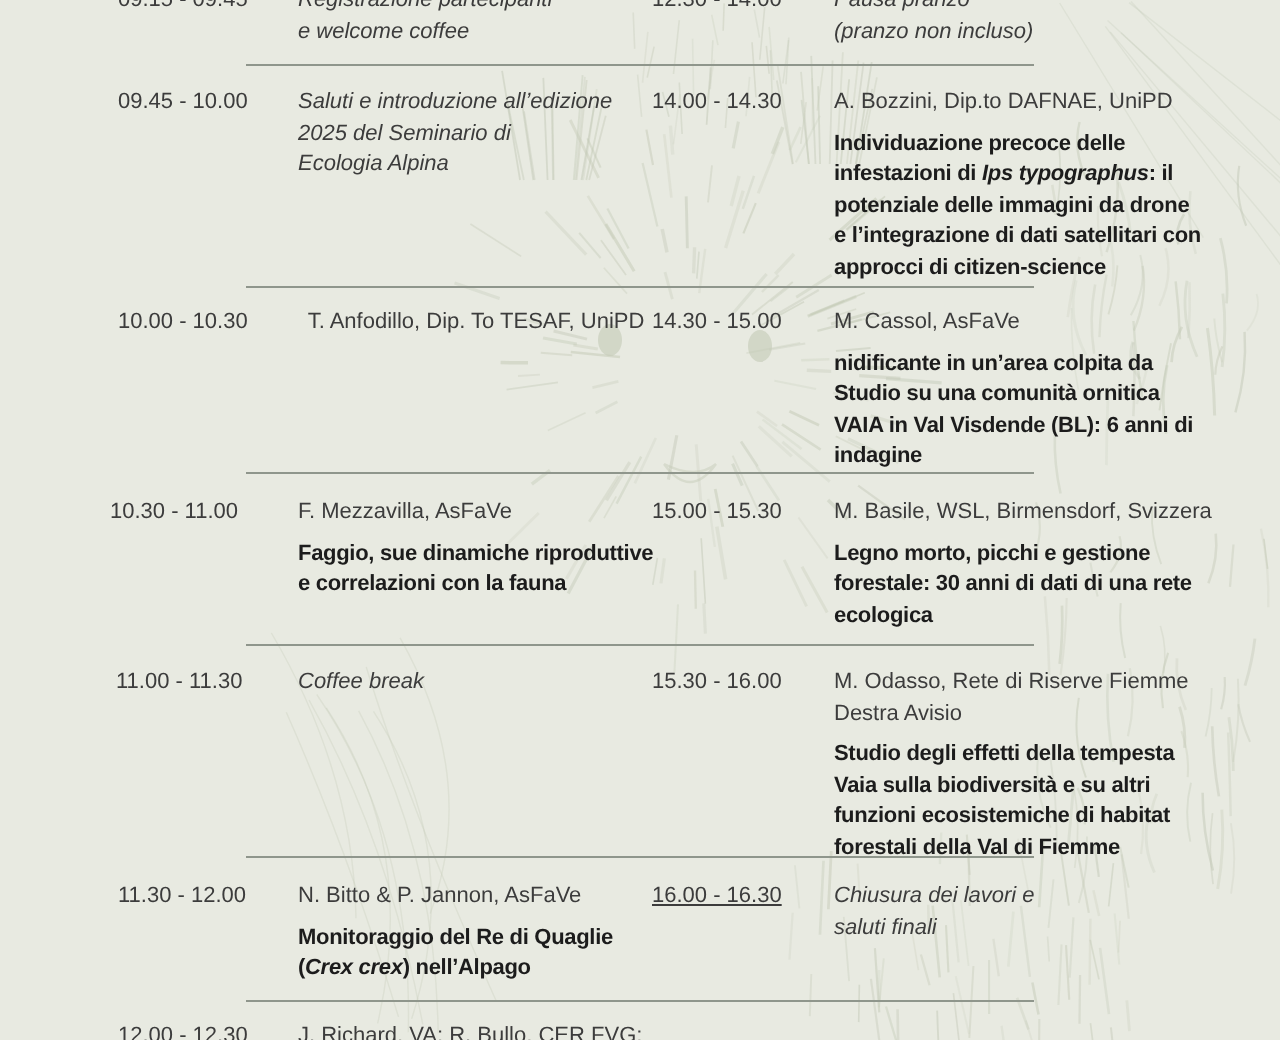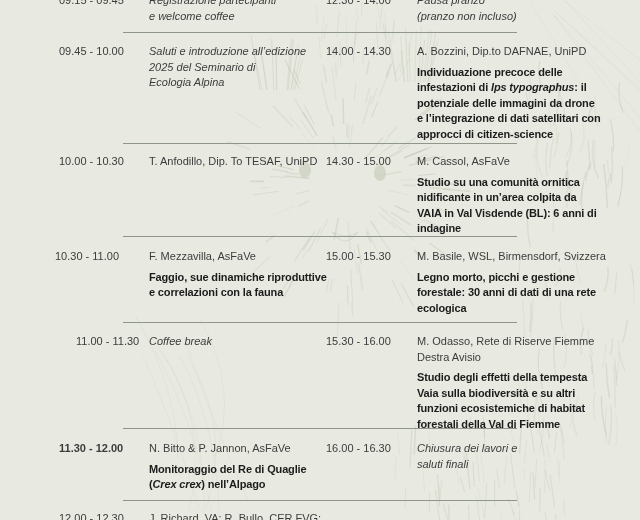--- a/index.html
+++ b/index.html
@@ -383,29 +383,29 @@
             <div class="line"><span>Individuazione precoce delle</span></div>
             <div class="line"><span>infestazioni di </span><span class="it">Ips typographus</span><span>: il</span></div>
             <div class="line"><span>potenziale delle immagini da drone</span></div>
             <div class="line"><span>e l’integrazione di dati satellitari con</span></div>
             <div class="line"><span>approcci di citizen-science</span></div>
           </div>
         </div>
       </div>
       <div class="row" style="top: 154px;">
         <div class="time" style="left: 59px;">10.00 - 10.30</div>
-        <div class="desc" style="left: 149px;">
+        <div class="desc" style="left: 149px; text-align: center;">
           <div class="line">T. Anfodillo, Dip. To TESAF, UniPD</div>
         </div>
         <div class="time" style="left: 326px;">14.30 - 15.00</div>
         <div class="desc" style="left: 417px;">
           <div class="line">M. Cassol, AsFaVe</div>
           <div class="title">
+            <div class="line"><span>nidificante in un’area colpita da</span></div>
             <div class="line"><span>Studio su una comunità ornitica</span></div>
-            <div class="line"><span>nidificante in un’area colpita da</span></div>
             <div class="line"><span>VAIA in Val Visdende (BL): 6 anni di</span></div>
             <div class="line"><span>indagine</span></div>
           </div>
         </div>
       </div>
       <div class="row" style="top: 249px;">
         <div class="time" style="left: 55px;">10.30 - 11.00</div>
         <div class="desc" style="left: 149px;">
           <div class="line">F. Mezzavilla, AsFaVe</div>
           <div class="title">
@@ -417,46 +417,46 @@
         <div class="desc" style="left: 417px;">
           <div class="line">M. Basile, WSL, Birmensdorf, Svizzera</div>
           <div class="title">
             <div class="line"><span>Legno morto, picchi e gestione</span></div>
             <div class="line"><span>forestale: 30 anni di dati di una rete</span></div>
             <div class="line"><span>ecologica</span></div>
           </div>
         </div>
       </div>
       <div class="row" style="top: 334px;">
-        <div class="time" style="left: 76px;">11.00 - 11.30</div>
+        <div class="time" style="left: 58px;">11.00 - 11.30</div>
         <div class="desc em" style="left: 149px;">
           <div class="line">Coffee break</div>
         </div>
         <div class="time" style="left: 326px;">15.30 - 16.00</div>
         <div class="desc" style="left: 417px;">
           <div class="line">M. Odasso, Rete di Riserve Fiemme</div>
           <div class="line">Destra Avisio</div>
           <div class="title">
             <div class="line"><span>Studio degli effetti della tempesta</span></div>
             <div class="line"><span>Vaia sulla biodiversità e su altri</span></div>
             <div class="line"><span>funzioni ecosistemiche di habitat</span></div>
             <div class="line"><span>forestali della Val di Fiemme</span></div>
           </div>
         </div>
       </div>
       <div class="row" style="top: 441px;">
-        <div class="time" style="left: 59px; font-weight: bold;">11.30 - 12.00</div>
+        <div class="time" style="left: 59px;">11.30 - 12.00</div>
         <div class="desc" style="left: 149px;">
           <div class="line">N. Bitto &amp; P. Jannon, AsFaVe</div>
           <div class="title">
             <div class="line"><span>Monitoraggio del Re di Quaglie</span></div>
             <div class="line"><span>(</span><span class="it">Crex crex</span><span>) nell’Alpago</span></div>
           </div>
         </div>
-        <div class="time" style="left: 326px;">16.00 - 16.30</div>
+        <div class="time" style="left: 326px; text-decoration: underline;">16.00 - 16.30</div>
         <div class="desc em" style="left: 417px;">
           <div class="line">Chiusura dei lavori e</div>
           <div class="line">saluti finali</div>
         </div>
       </div>
       <div class="row" style="top: 511px;">
         <div class="time" style="left: 59px;">12.00 - 12.30</div>
         <div class="desc" style="left: 149px;">
           <div class="line">J. Richard, VA; R. Bullo, CER FVG;</div>
         </div>

